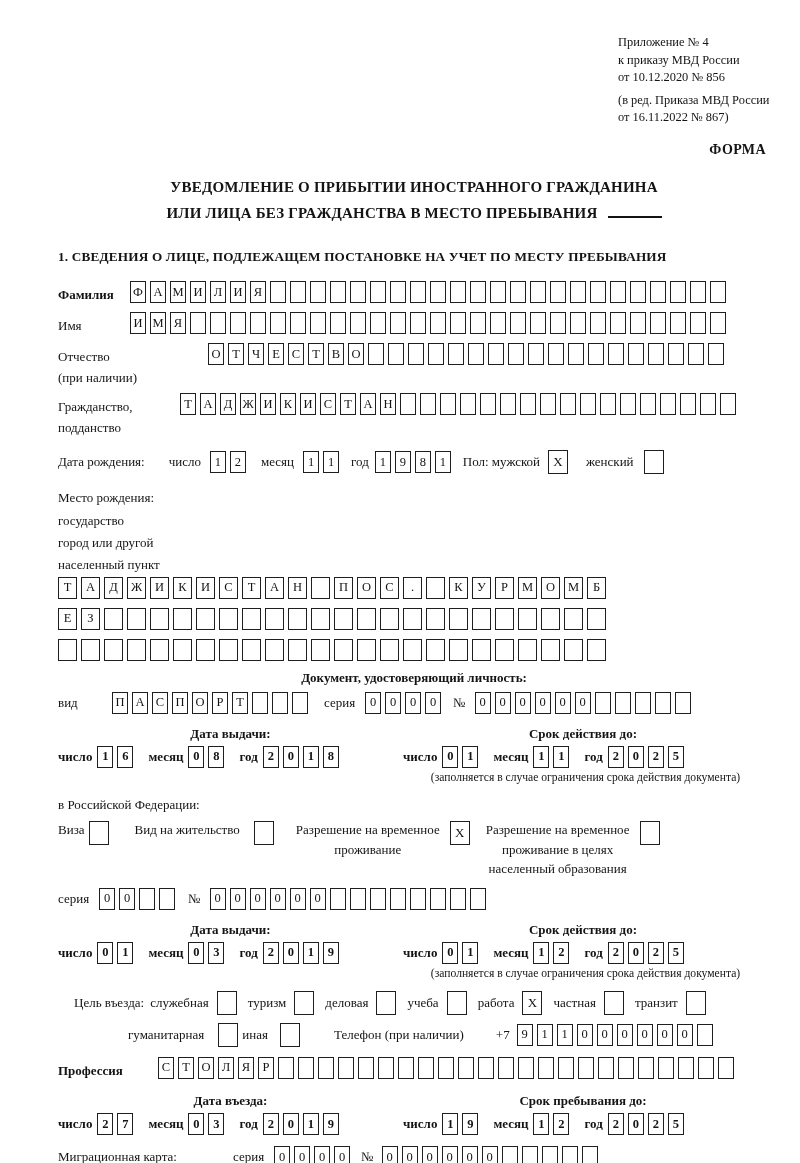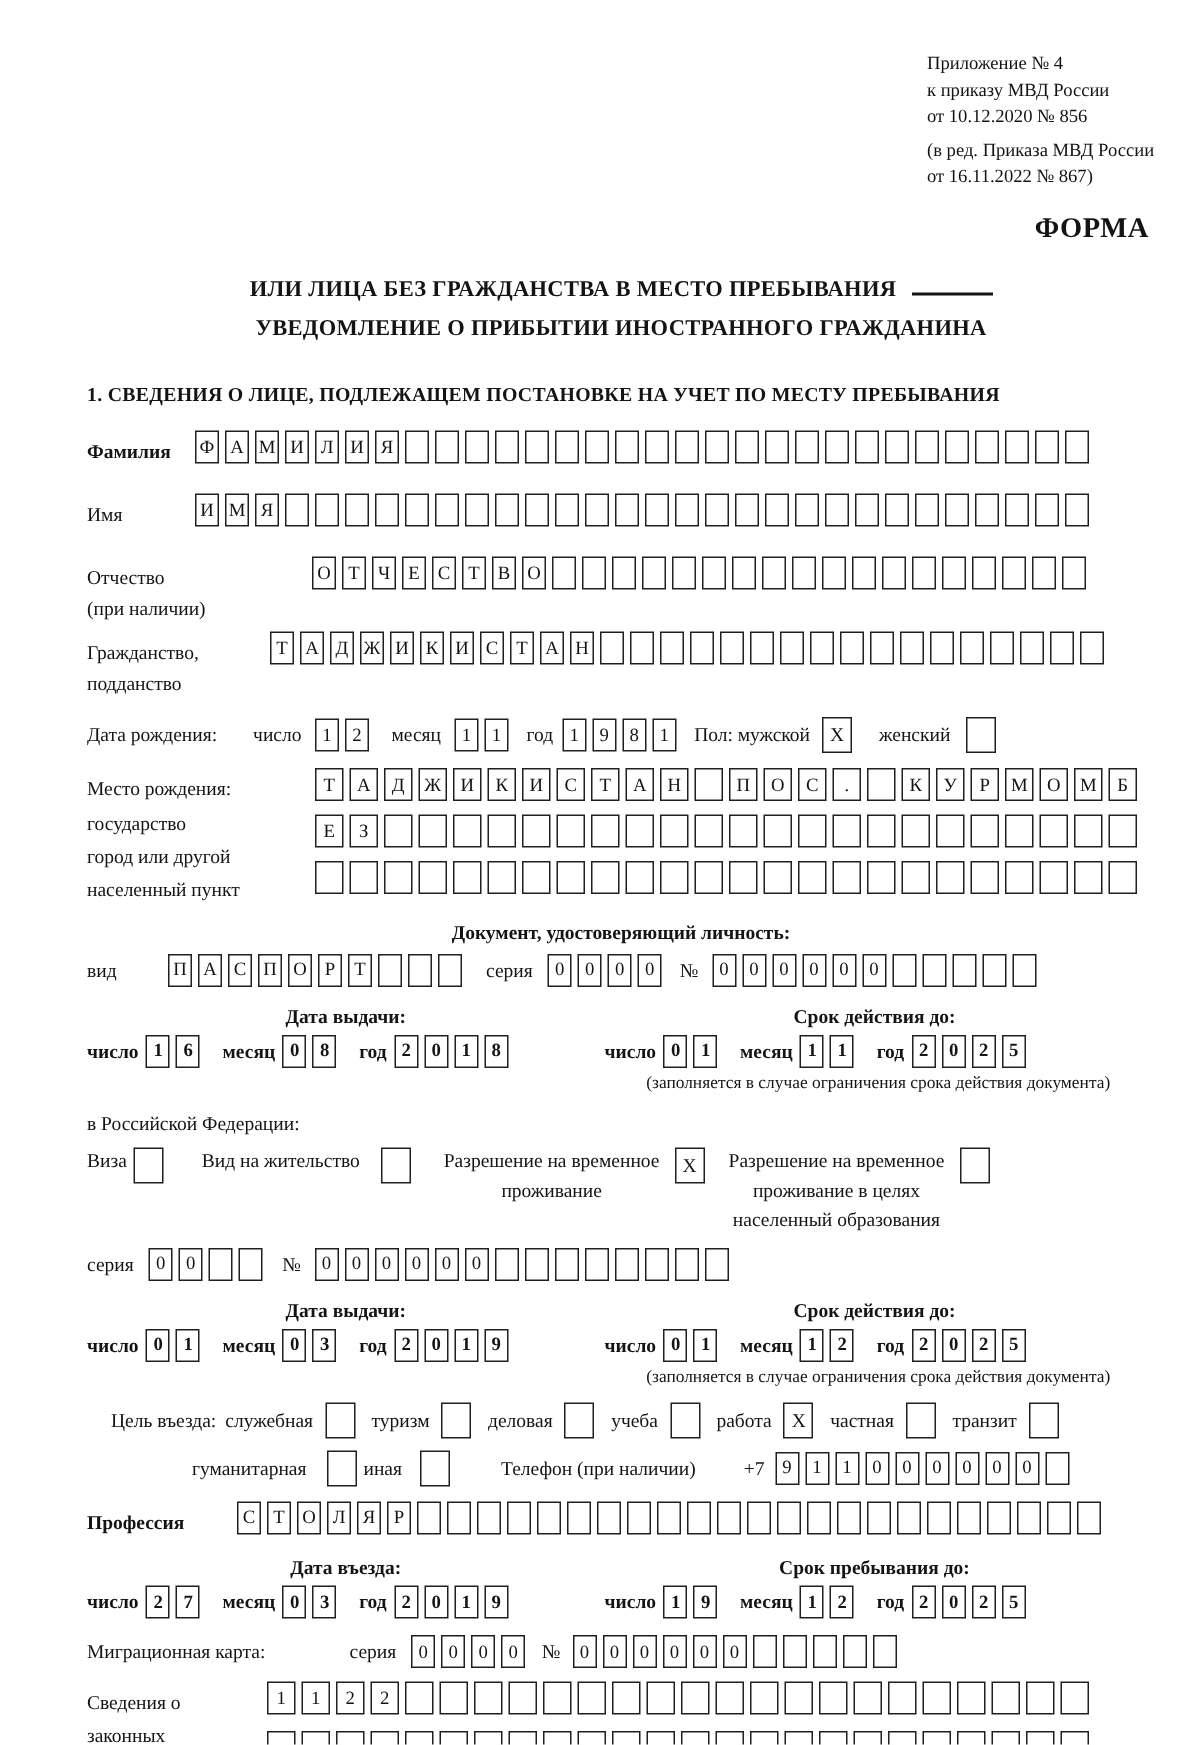--- a/index.html
+++ b/index.html
@@ -7,29 +7,29 @@
     width:800px;height:1163px;background:#ffffff;color:#141414;
     font-family:"Liberation Serif","DejaVu Serif",serif;
     overflow:hidden;
   }
   .page{padding:34px 30px 0 58px;width:712px;}
 
   
   .ref{margin-left:560px;font-size:12.4px;line-height:1.42;}
   .ref .r2{margin-top:5px;}
 
-  .forma{font-weight:bold;font-size:19px;text-align:right;padding-right:4px;margin-top:15px;letter-spacing:.4px;}
+  .forma{font-weight:bold;font-size:14px;text-align:right;padding-right:4px;margin-top:15px;letter-spacing:.4px;}
 
   .title{font-weight:bold;font-size:15px;text-align:center;margin-top:17px;line-height:1.7;letter-spacing:.2px;}
   .title .u{display:inline-block;width:54px;border-bottom:2px solid #141414;height:13px;margin-left:10px;}
 
   .section{font-weight:bold;font-size:13.2px;margin-top:23px;letter-spacing:.2px;}
 
   
-  .frow{display:flex;align-items:flex-start;margin-top:18px;}
+  .frow{display:flex;align-items:flex-start;margin-top:7px;}
   .flabel{font-size:13px;line-height:1.62;padding-top:3px;flex-shrink:0;}
   .cells{display:inline-flex;gap:4px;flex-wrap:nowrap;}
   .cell{
     width:14px;height:20px;border:1.6px solid #1f1f1f;background:#fff;
     display:inline-flex;align-items:center;justify-content:center;
     font-size:12.5px;flex-shrink:0;
   }
   .wide .cell{width:17px;}
   .cb{width:18px;height:22px;font-size:13px;}
   .ilbl{font-size:13px;padding-top:3px;}
@@ -78,22 +78,22 @@
     <div>Приложение № 4</div>
     <div>к приказу МВД России</div>
     <div>от 10.12.2020 № 856</div>
     <div class="r2">(в ред. Приказа МВД России</div>
     <div>от 16.11.2022 № 867)</div>
   </div>
 
   <div class="forma">ФОРМА</div>
 
   <div class="title">
+    <div>УВЕДОМЛЕНИЕ О ПРИБЫТИИ ИНОСТРАННОГО ГРАЖДАНИНА</div>
     <div><span>ИЛИ ЛИЦА БЕЗ ГРАЖДАНСТВА В МЕСТО ПРЕБЫВАНИЯ</span><span class="u"></span></div>
-    <div>УВЕДОМЛЕНИЕ О ПРИБЫТИИ ИНОСТРАННОГО ГРАЖДАНИНА</div>
   </div>
 
   <div class="section">1. СВЕДЕНИЯ О ЛИЦЕ, ПОДЛЕЖАЩЕМ ПОСТАНОВКЕ НА УЧЕТ ПО МЕСТУ ПРЕБЫВАНИЯ</div>
 
   <div class="frow" style="margin-top:16px;">
     <div class="flabel w-surname">Фамилия</div>
     <div class="cells">
         <span class="cell">Ф</span>
         <span class="cell">А</span>
         <span class="cell">М</span>
@@ -253,21 +253,21 @@
         <span class="cell">9</span>
         <span class="cell">8</span>
         <span class="cell">1</span>
       </span>
     <span class="ilbl" style="padding:0 8px 0 12px;">Пол: мужской</span>
     <span class="cell cb">X</span>
     <span class="ilbl" style="padding:0 10px 0 18px;">женский</span>
     <span class="cell cb"></span>
   </div>
 
-  <div class="frow" style="margin-top:10px;">
+  <div class="frow" style="margin-top:10px;flex-direction:column;">
     <div class="flabel w-place" style="line-height:1.72;">
       <div>Место рождения:</div>
       <div>государство</div>
       <div>город или другой</div>
       <div>населенный пункт</div>
     </div>
     <div class="stack">
       <div class="cells wide">
           <span class="cell">Т</span>
           <span class="cell">А</span>

